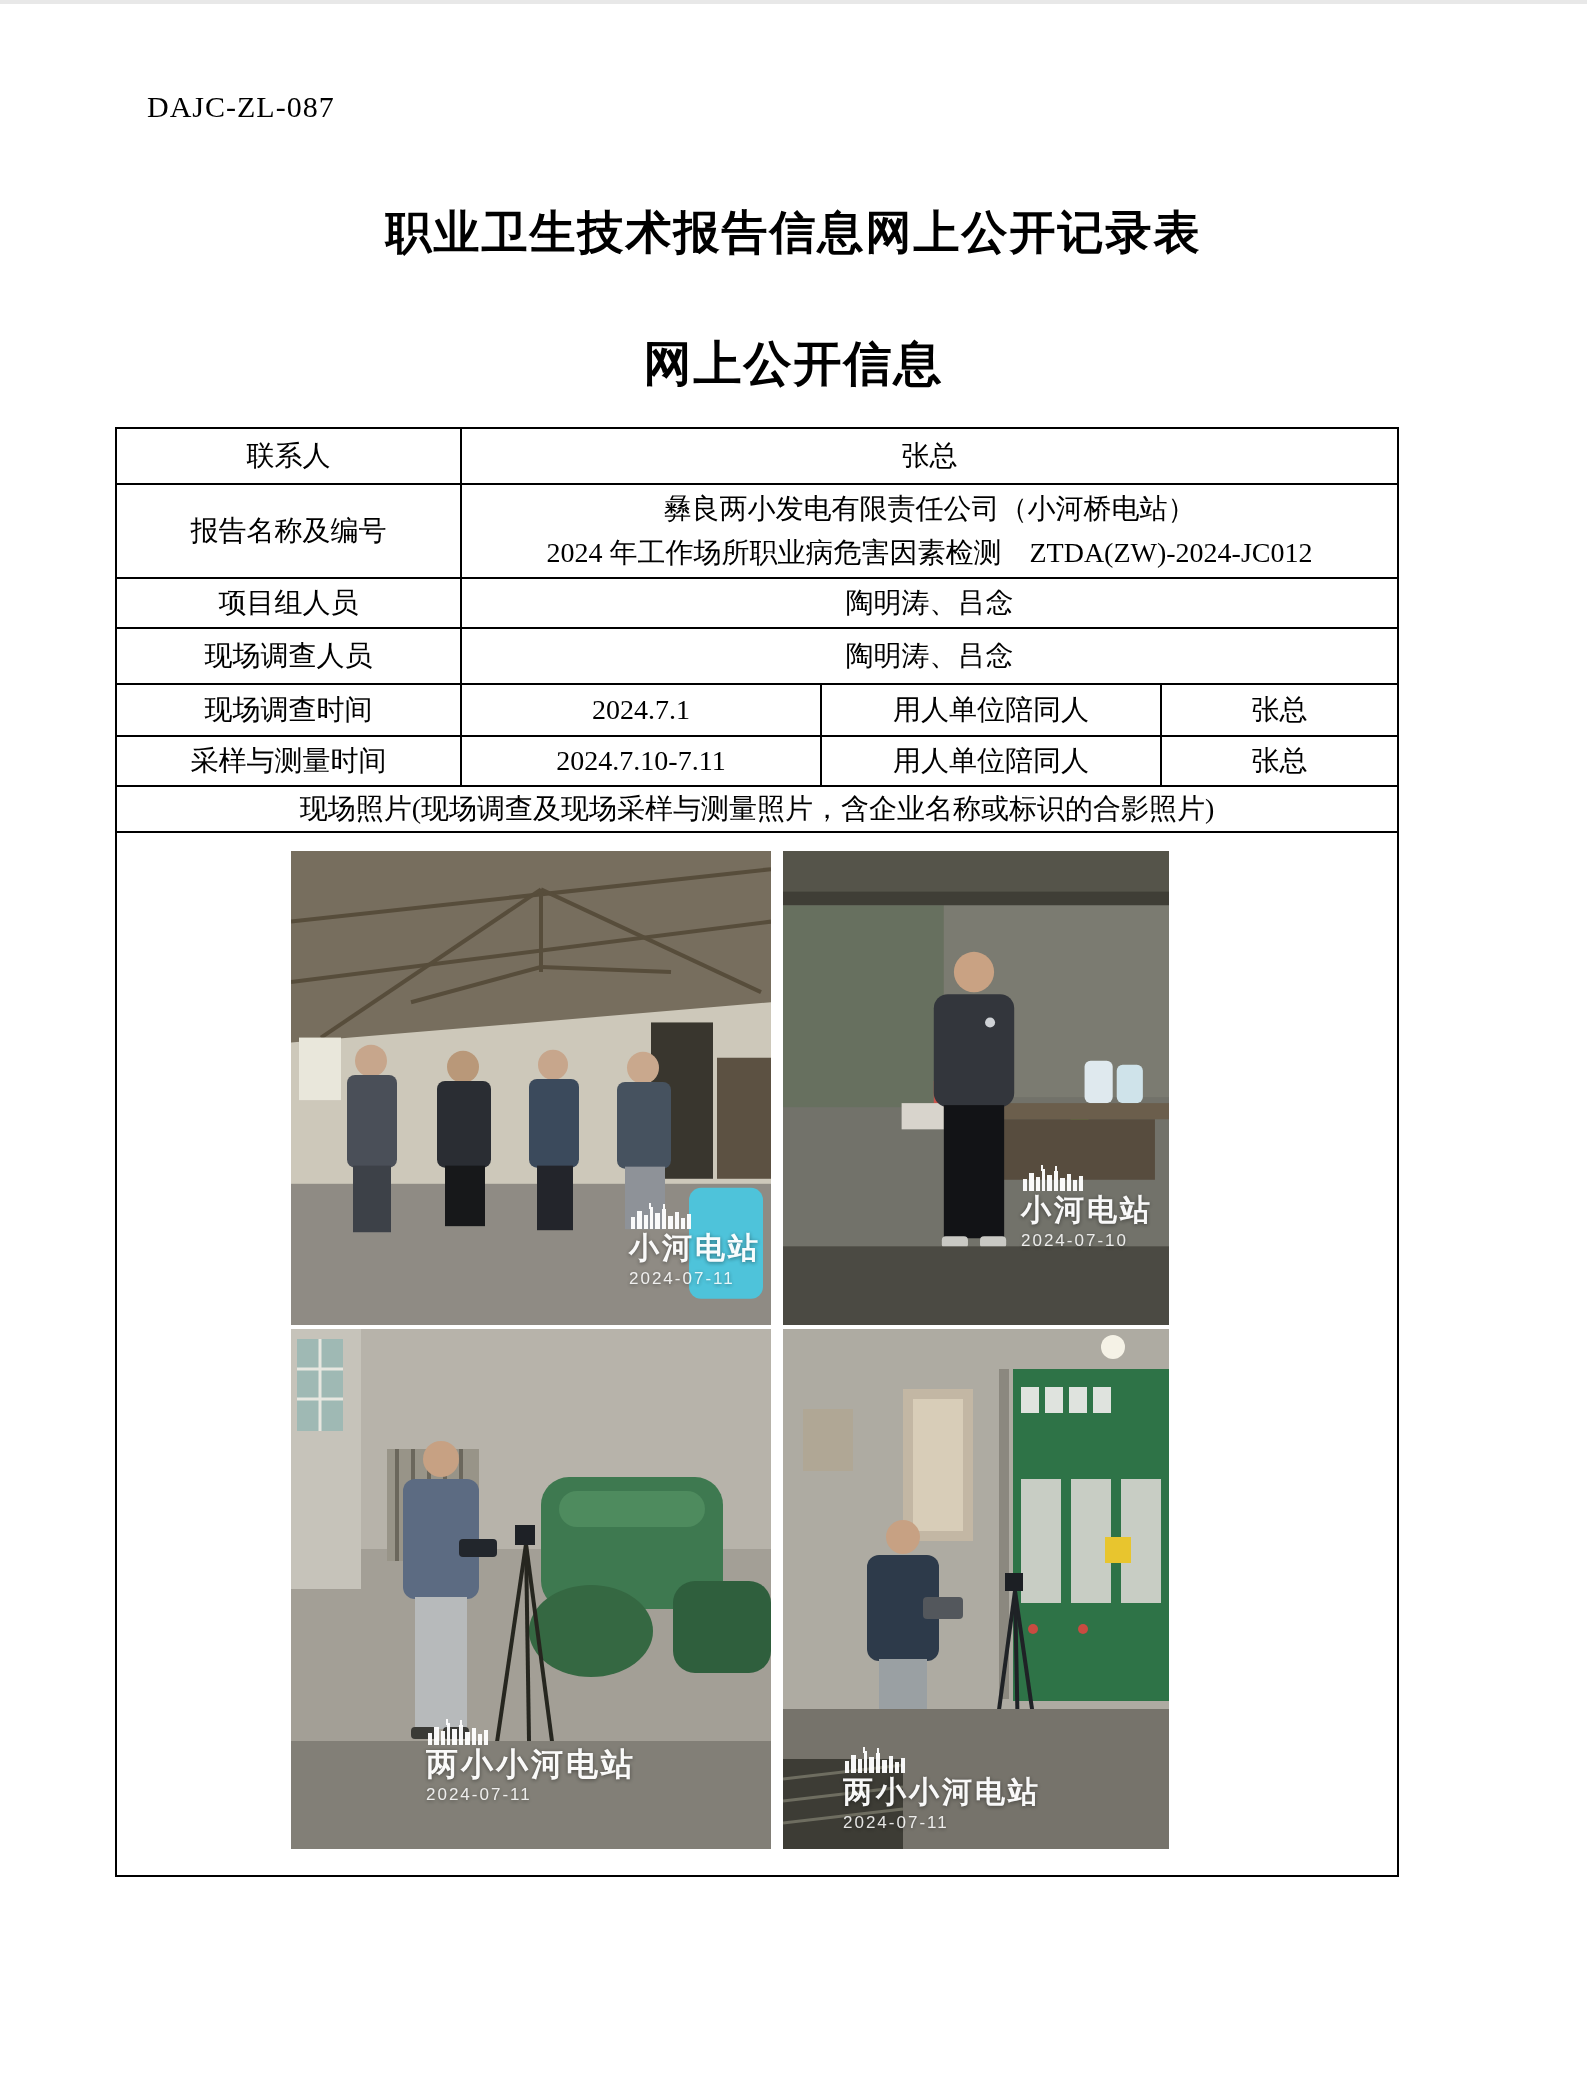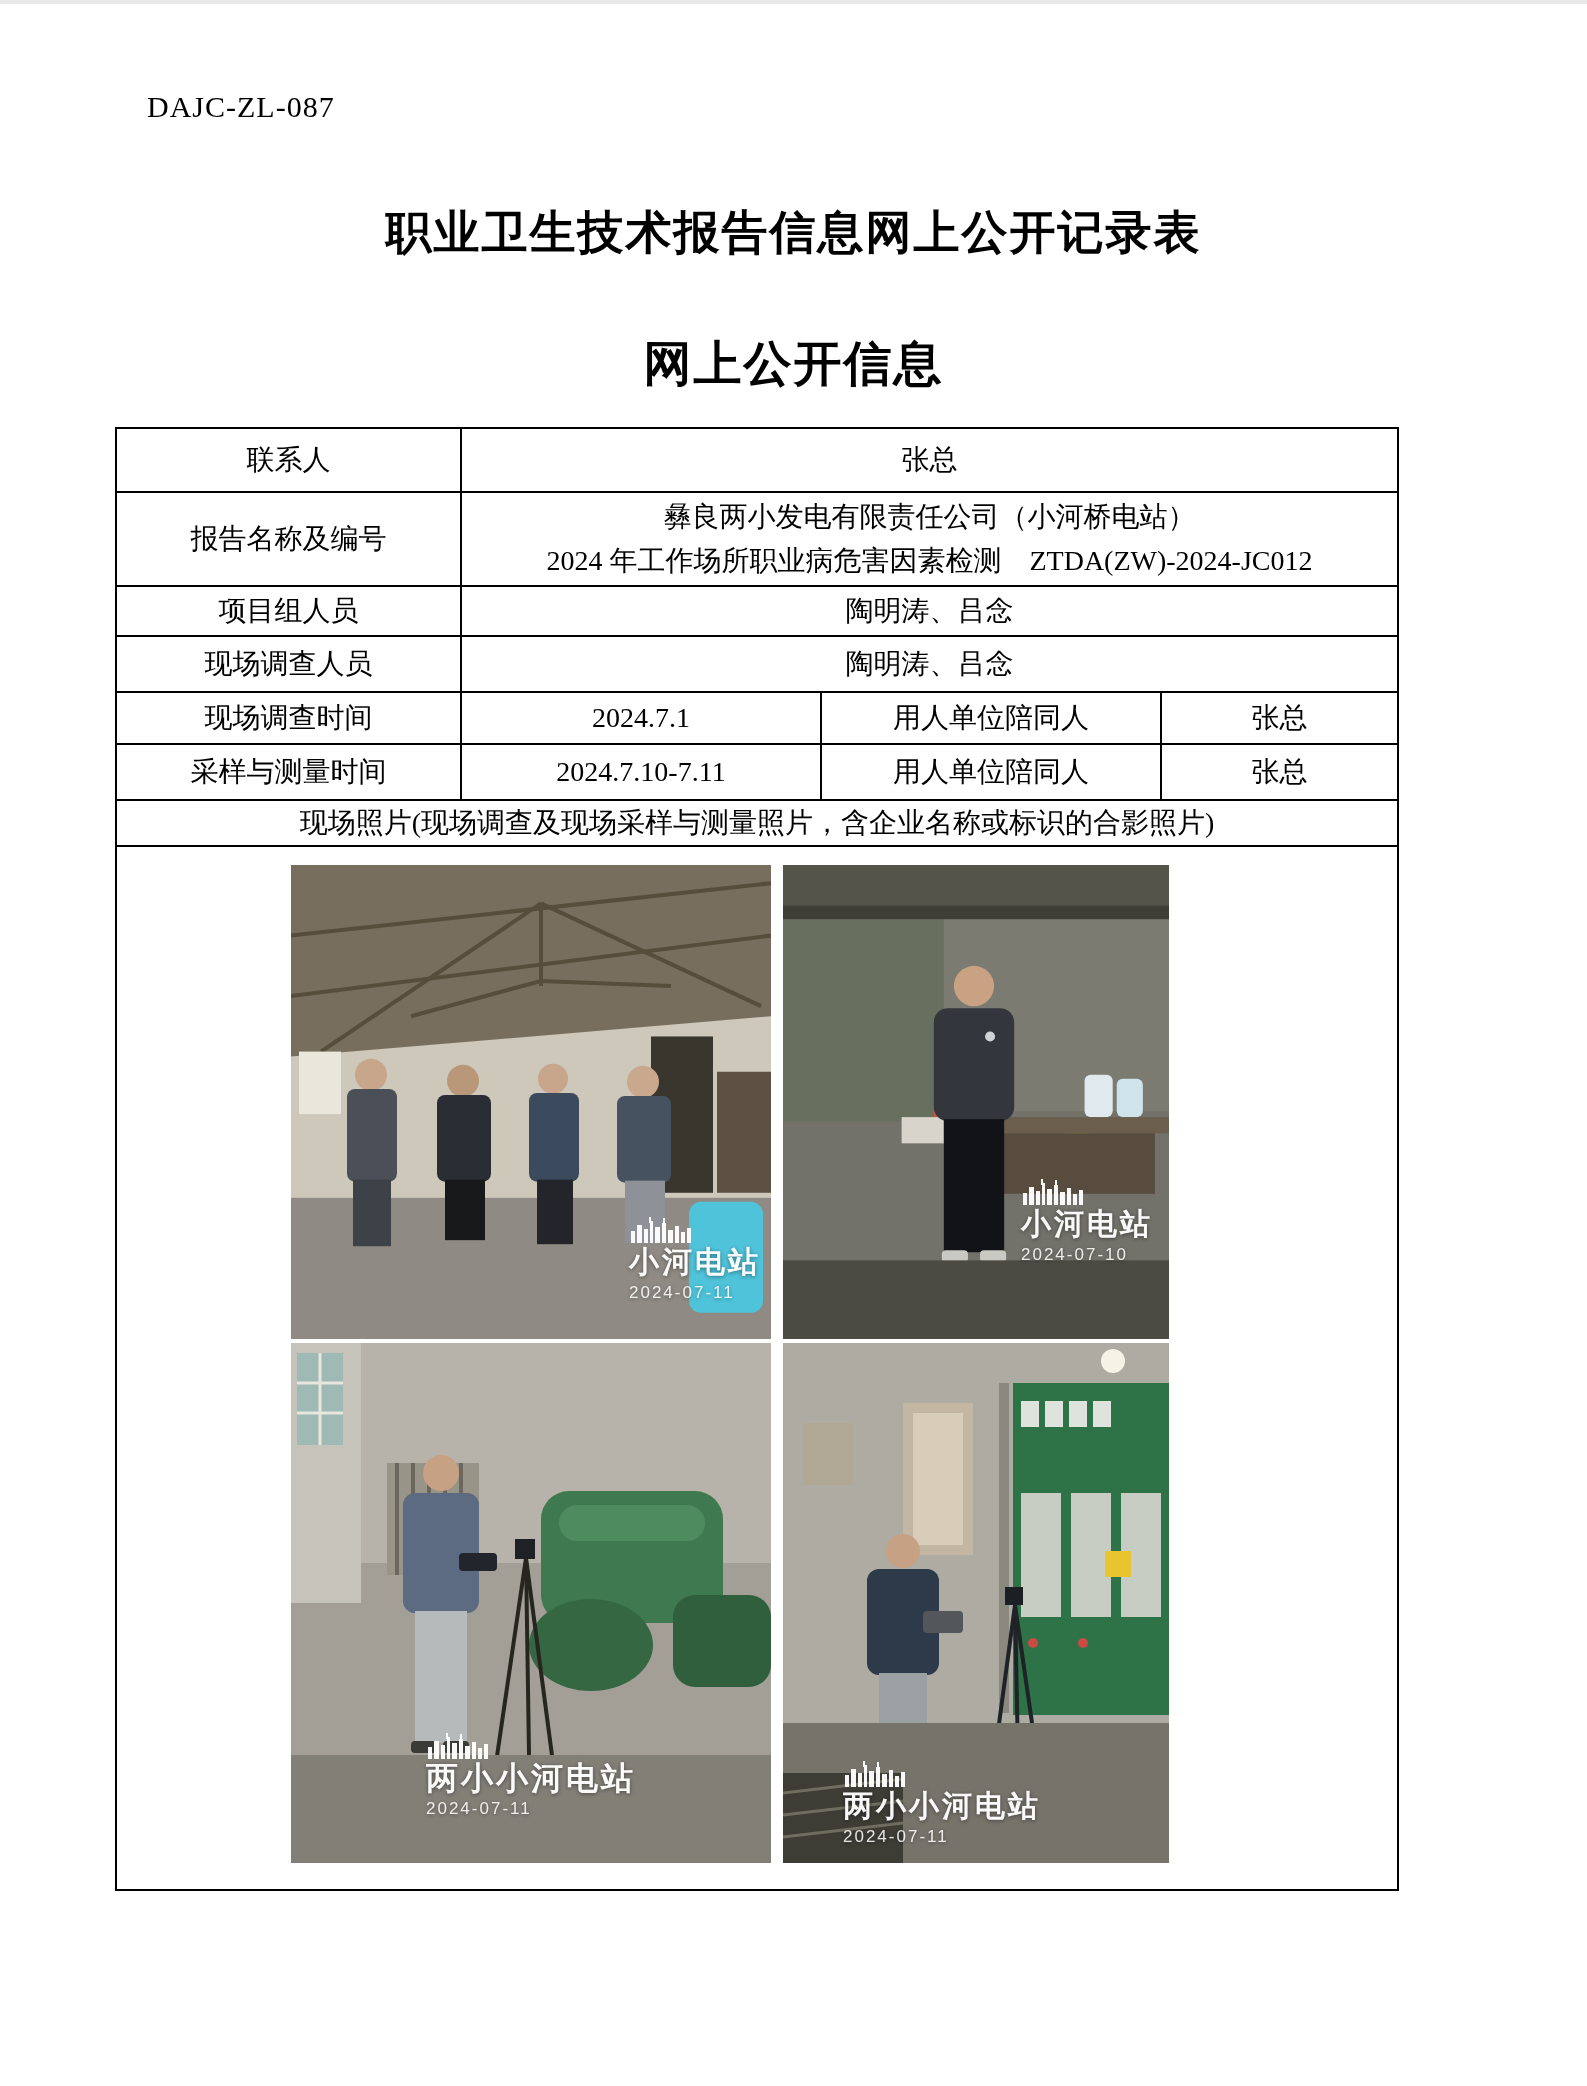--- a/index.html
+++ b/index.html
@@ -77,21 +77,21 @@
   <div class="subtitle">网上公开信息</div>
 
   <table class="record">
     <colgroup>
       <col style="width:345px">
         <col style="width:360px">
         <col style="width:340px">
         <col style="width:237px">
     </colgroup>
     <tbody>
-    <tr style="height:64px">
+    <tr style="height:56px">
       <td class="lbl">联系人</td>
       <td class="val" colspan="3">张总</td>
     </tr>
     <tr style="height:94px">
       <td class="lbl">报告名称及编号</td>
       <td class="val" colspan="3">
         <div class="report-line">彝良两小发电有限责任公司（小河桥电站）</div>
         <div class="report-line">2024 年工作场所职业病危害因素检测　ZTDA(ZW)-2024-JC012</div>
       </td>
     </tr>
@@ -102,21 +102,21 @@
     <tr style="height:56px">
       <td class="lbl">现场调查人员</td>
       <td class="val" colspan="3">陶明涛、吕念</td>
     </tr>
     <tr style="height:52px">
       <td class="lbl">现场调查时间</td>
       <td class="val">2024.7.1</td>
       <td class="lbl">用人单位陪同人</td>
       <td class="val">张总</td>
     </tr>
-    <tr style="height:56px">
+    <tr style="height:50px">
       <td class="lbl">采样与测量时间</td>
       <td class="val">2024.7.10-7.11</td>
       <td class="lbl">用人单位陪同人</td>
       <td class="val">张总</td>
     </tr>
     <tr style="height:46px">
       <td class="caption" colspan="4">现场照片(现场调查及现场采样与测量照片，含企业名称或标识的合影照片)</td>
     </tr>
     <tr>
       <td class="photos-cell" colspan="4">

